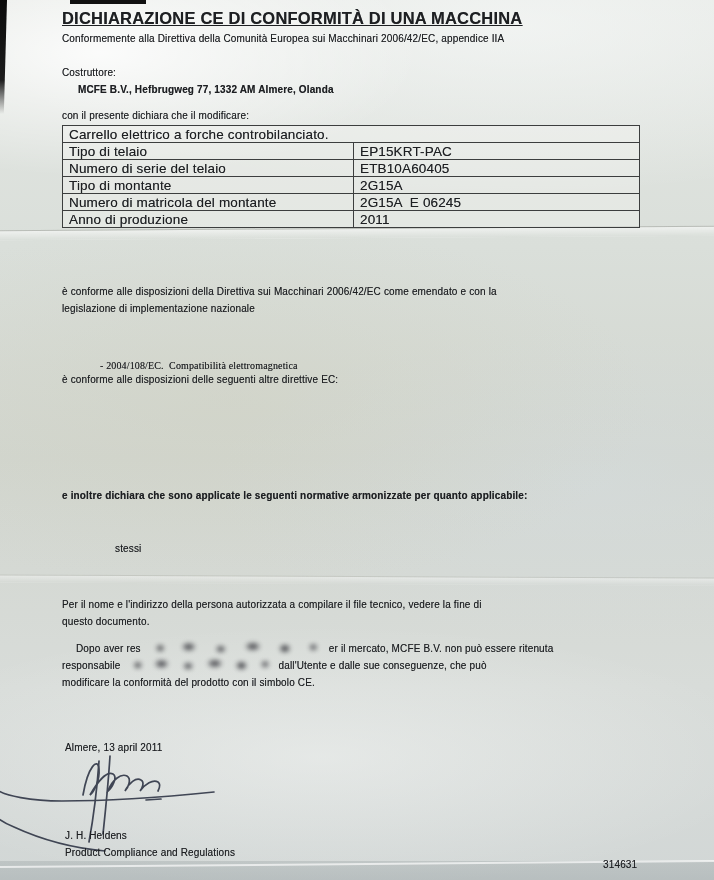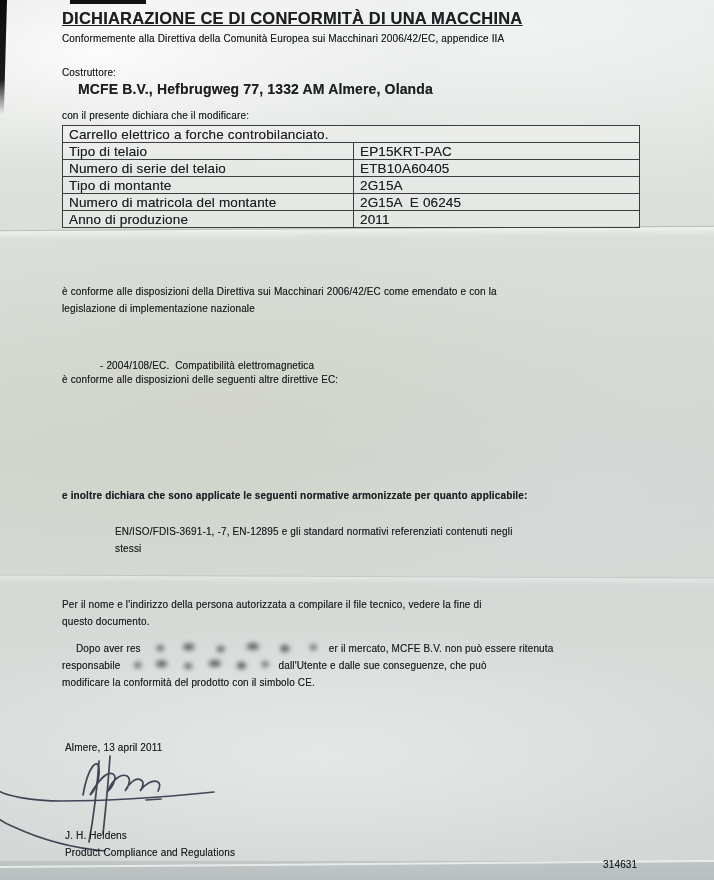--- a/index.html
+++ b/index.html
@@ -68,21 +68,21 @@
   <div class="artifact" id="edge-left"></div>
   <div class="artifact" id="crease-table"></div>
   <div class="artifact" id="crease-mid"></div>
   <div class="artifact" id="bottom-band"></div>
   <div class="artifact" id="bottom-crease"></div>
 
   <div class="txt doc-title" style="left:62px; top:10px;">DICHIARAZIONE CE DI CONFORMITÀ DI UNA MACCHINA</div>
   <div class="txt" style="left:62px; top:30px;">Conformemente alla Direttiva della Comunità Europea sui Macchinari 2006/42/EC, appendice IIA</div>
 
   <div class="txt" style="left:62px; top:64px;">Costruttore:</div>
-  <div class="txt bold" style="left:62px; top:81px; font-size:14px;padding-left:16px;">MCFE B.V., Hefbrugweg 77, 1332 AM Almere, Olanda</div>
+  <div class="txt bold" style="left:62px; top:81px; font-size:10px;padding-left:16px;">MCFE B.V., Hefbrugweg 77, 1332 AM Almere, Olanda</div>
 
   <div class="txt" style="left:62px; top:107px;">con il presente dichiara che il modificare:</div>
 
   <table class="machine-table">
     <tbody>
         <tr>
       <td colspan="2">Carrello elettrico a forche controbilanciato.</td>
     </tr>
     <tr>
       <td class="lbl">Tipo di telaio</td>
@@ -104,24 +104,23 @@
       <td class="lbl">Anno di produzione</td>
       <td>2011</td>
     </tr>
   </tbody>
     </table>
 
   <div class="txt" style="left:62px; top:283px;text-align:center;">è conforme alle disposizioni della Direttiva sui Macchinari 2006/42/EC come emendato e con la</div>
   <div class="txt" style="left:62px; top:300px;">legislazione di implementazione nazionale</div>
 
   <div class="txt" style="left:62px; top:338px;margin-top:33px;">è conforme alle disposizioni delle seguenti altre direttive EC:</div>
-  <div class="txt" style="left:100px; top:357px;">- 2004/108/EC.  Compatibilità elettromagnetica</div>
+  <div class="txt" style="left:100px; top:357px;font-family:Liberation Serif, serif;">- 2004/108/EC.  Compatibilità elettromagnetica</div>
 
   <div class="txt" style="left:62px; top:487px;font-weight:bold;">e inoltre dichiara che sono applicate le seguenti normative armonizzate per quanto applicabile:</div>
-  <div class="txt" style="left:115px; top:523px;">EN/ISO/FDIS-3691-1, -7, EN-12895 e gli standard normativi referenziati contenuti negli</div>
   <div class="txt" style="left:115px; top:540px;">stessi</div>
 
   <div class="txt" style="left:62px; top:596px;">Per il nome e l'indirizzo della persona autorizzata a compilare il file tecnico, vedere la fine di</div>
   <div class="txt" style="left:62px; top:613px;">questo documento.</div>
 
   <div class="txt" style="left:76px; top:640px;"><span>Dopo aver res</span><span class="smudge" id="smudge-1"></span><span>er il mercato, MCFE B.V. non può essere ritenuta</span></div>
   <div class="txt" style="left:62px; top:657px;"><span>responsabile</span><span class="smudge" id="smudge-2"></span><span>dall'Utente e dalle sue conseguenze, che può</span></div>
   <div class="txt" style="left:62px; top:674px;">modificare la conformità del prodotto con il simbolo CE.</div>
 
   <div class="txt" style="left:65px; top:739px;">Almere, 13 april 2011</div>

